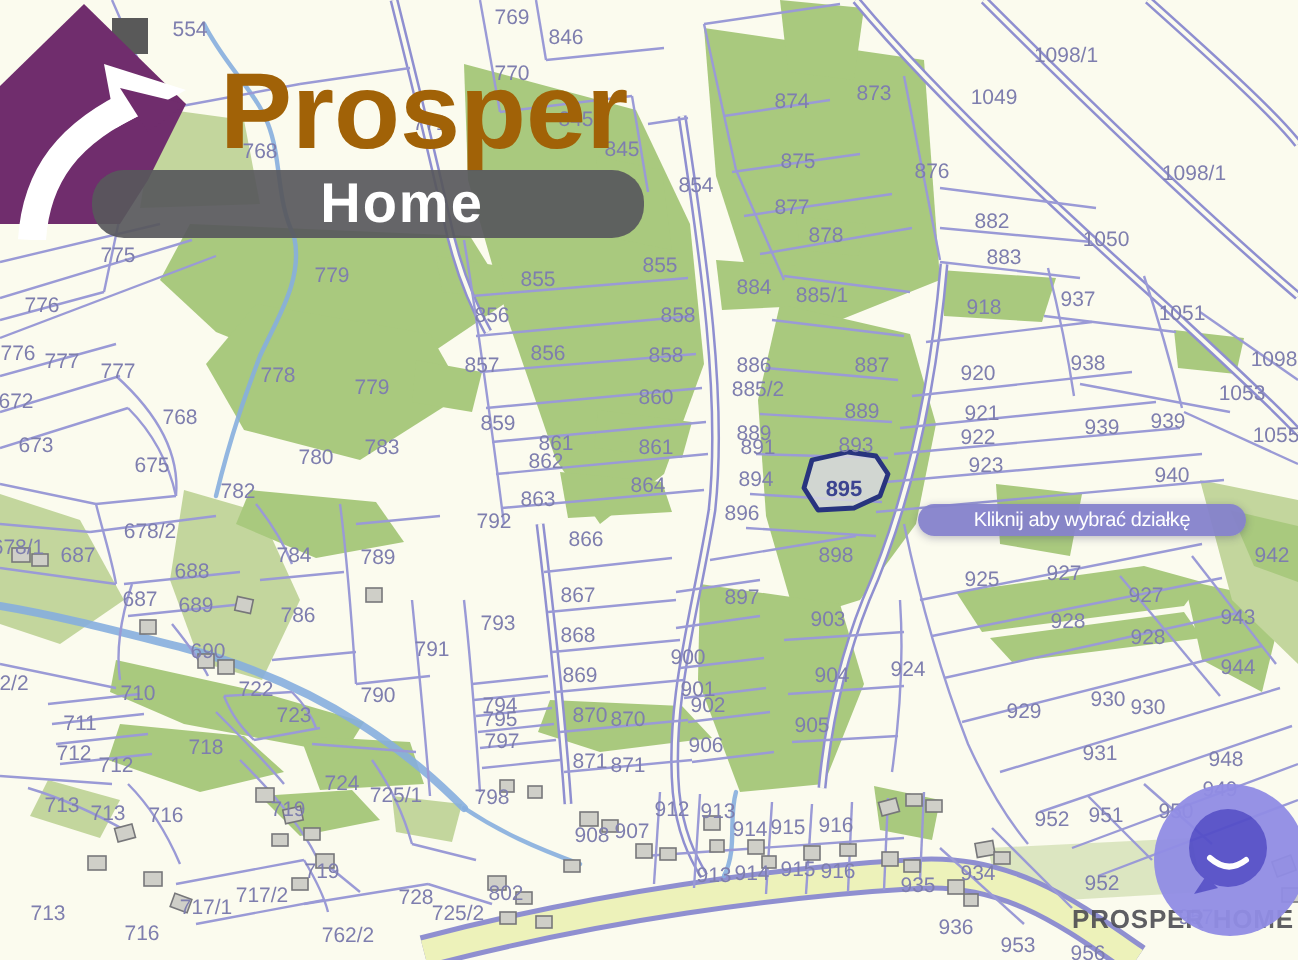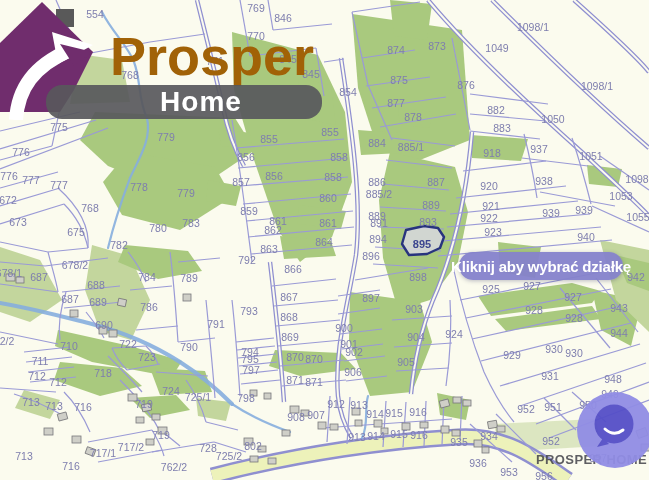--- a/index.html
+++ b/index.html
@@ -9,24 +9,24 @@
   svg text{font-family:"Liberation Sans",sans-serif;}
   
   #logo{position:absolute;left:0;top:0;width:340px;height:126px;}
   #logo-graphic{position:absolute;left:0;top:0;}
   #logo-title{position:absolute;left:110px;top:28px;font-size:54px;line-height:1.05;
               color:#a16207;font-weight:600;letter-spacing:0px;}
   #logo-bar{position:absolute;left:46px;top:85px;width:276px;height:34px;
             background:rgba(88,88,92,0.92);display:flex;align-items:center;justify-content:center;border-radius:16px;}
   #logo-sub{color:#ffffff;font-size:28px;font-weight:600;letter-spacing:1px;padding-left:34px;}
   
-  #tooltip{position:absolute;left:459px;top:252px;width:164px;height:28px;
+  #tooltip{position:absolute;left:459px;top:252px;width:164px;height:16px;
            background:rgba(133,130,203,0.95);border-radius:14px;
            display:flex;align-items:center;justify-content:center;
-           color:#ffffff;font-size:15px;font-weight:700;letter-spacing:-0.2px;
+           color:#ffffff;font-size:10px;font-weight:400;letter-spacing:-0.2px;
            box-shadow:0 1px 4px rgba(40,40,90,0.3);white-space:nowrap;}
   
   #watermark{position:absolute;left:536px;top:452px;font-size:13px;font-weight:700;
              color:#43434a;opacity:0.85;letter-spacing:0.4px;white-space:nowrap;}
   
   #chat{position:absolute;left:577px;top:392px;width:76px;height:76px;border-radius:50%;
         background:#918de5;opacity:0.95;}
   #chat svg{position:absolute;left:0;top:0;}
 </style>
 </head>

